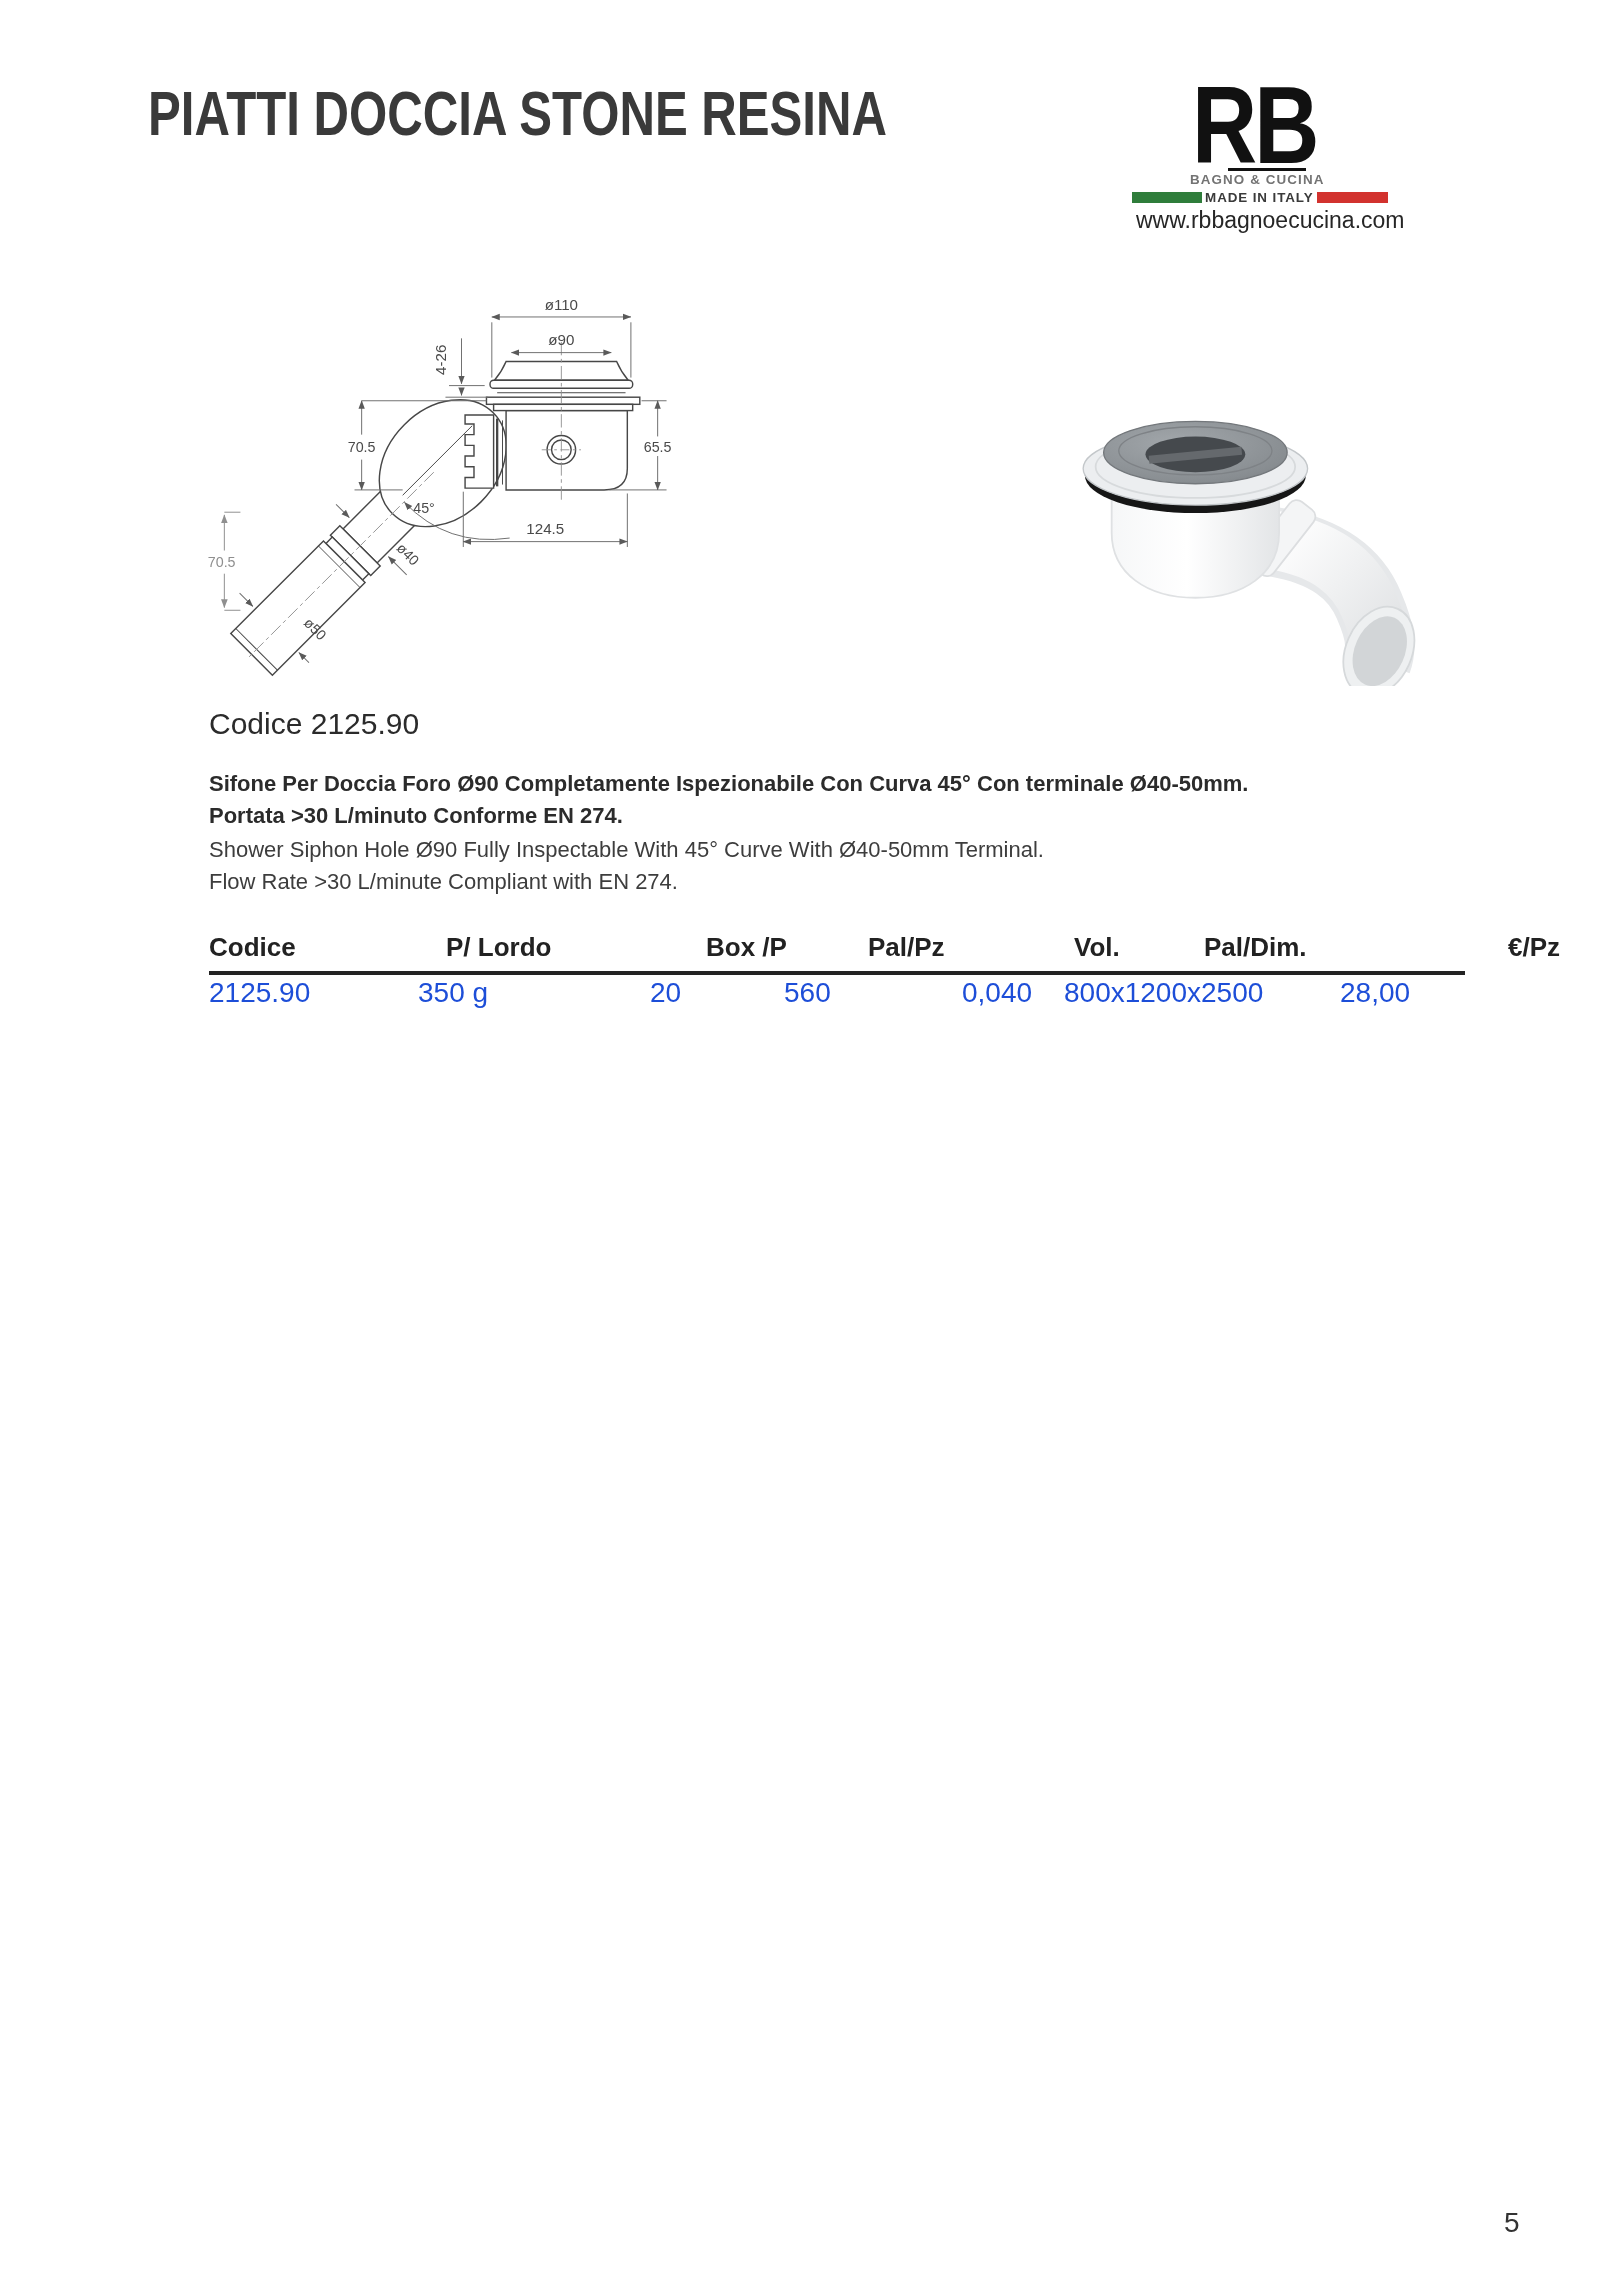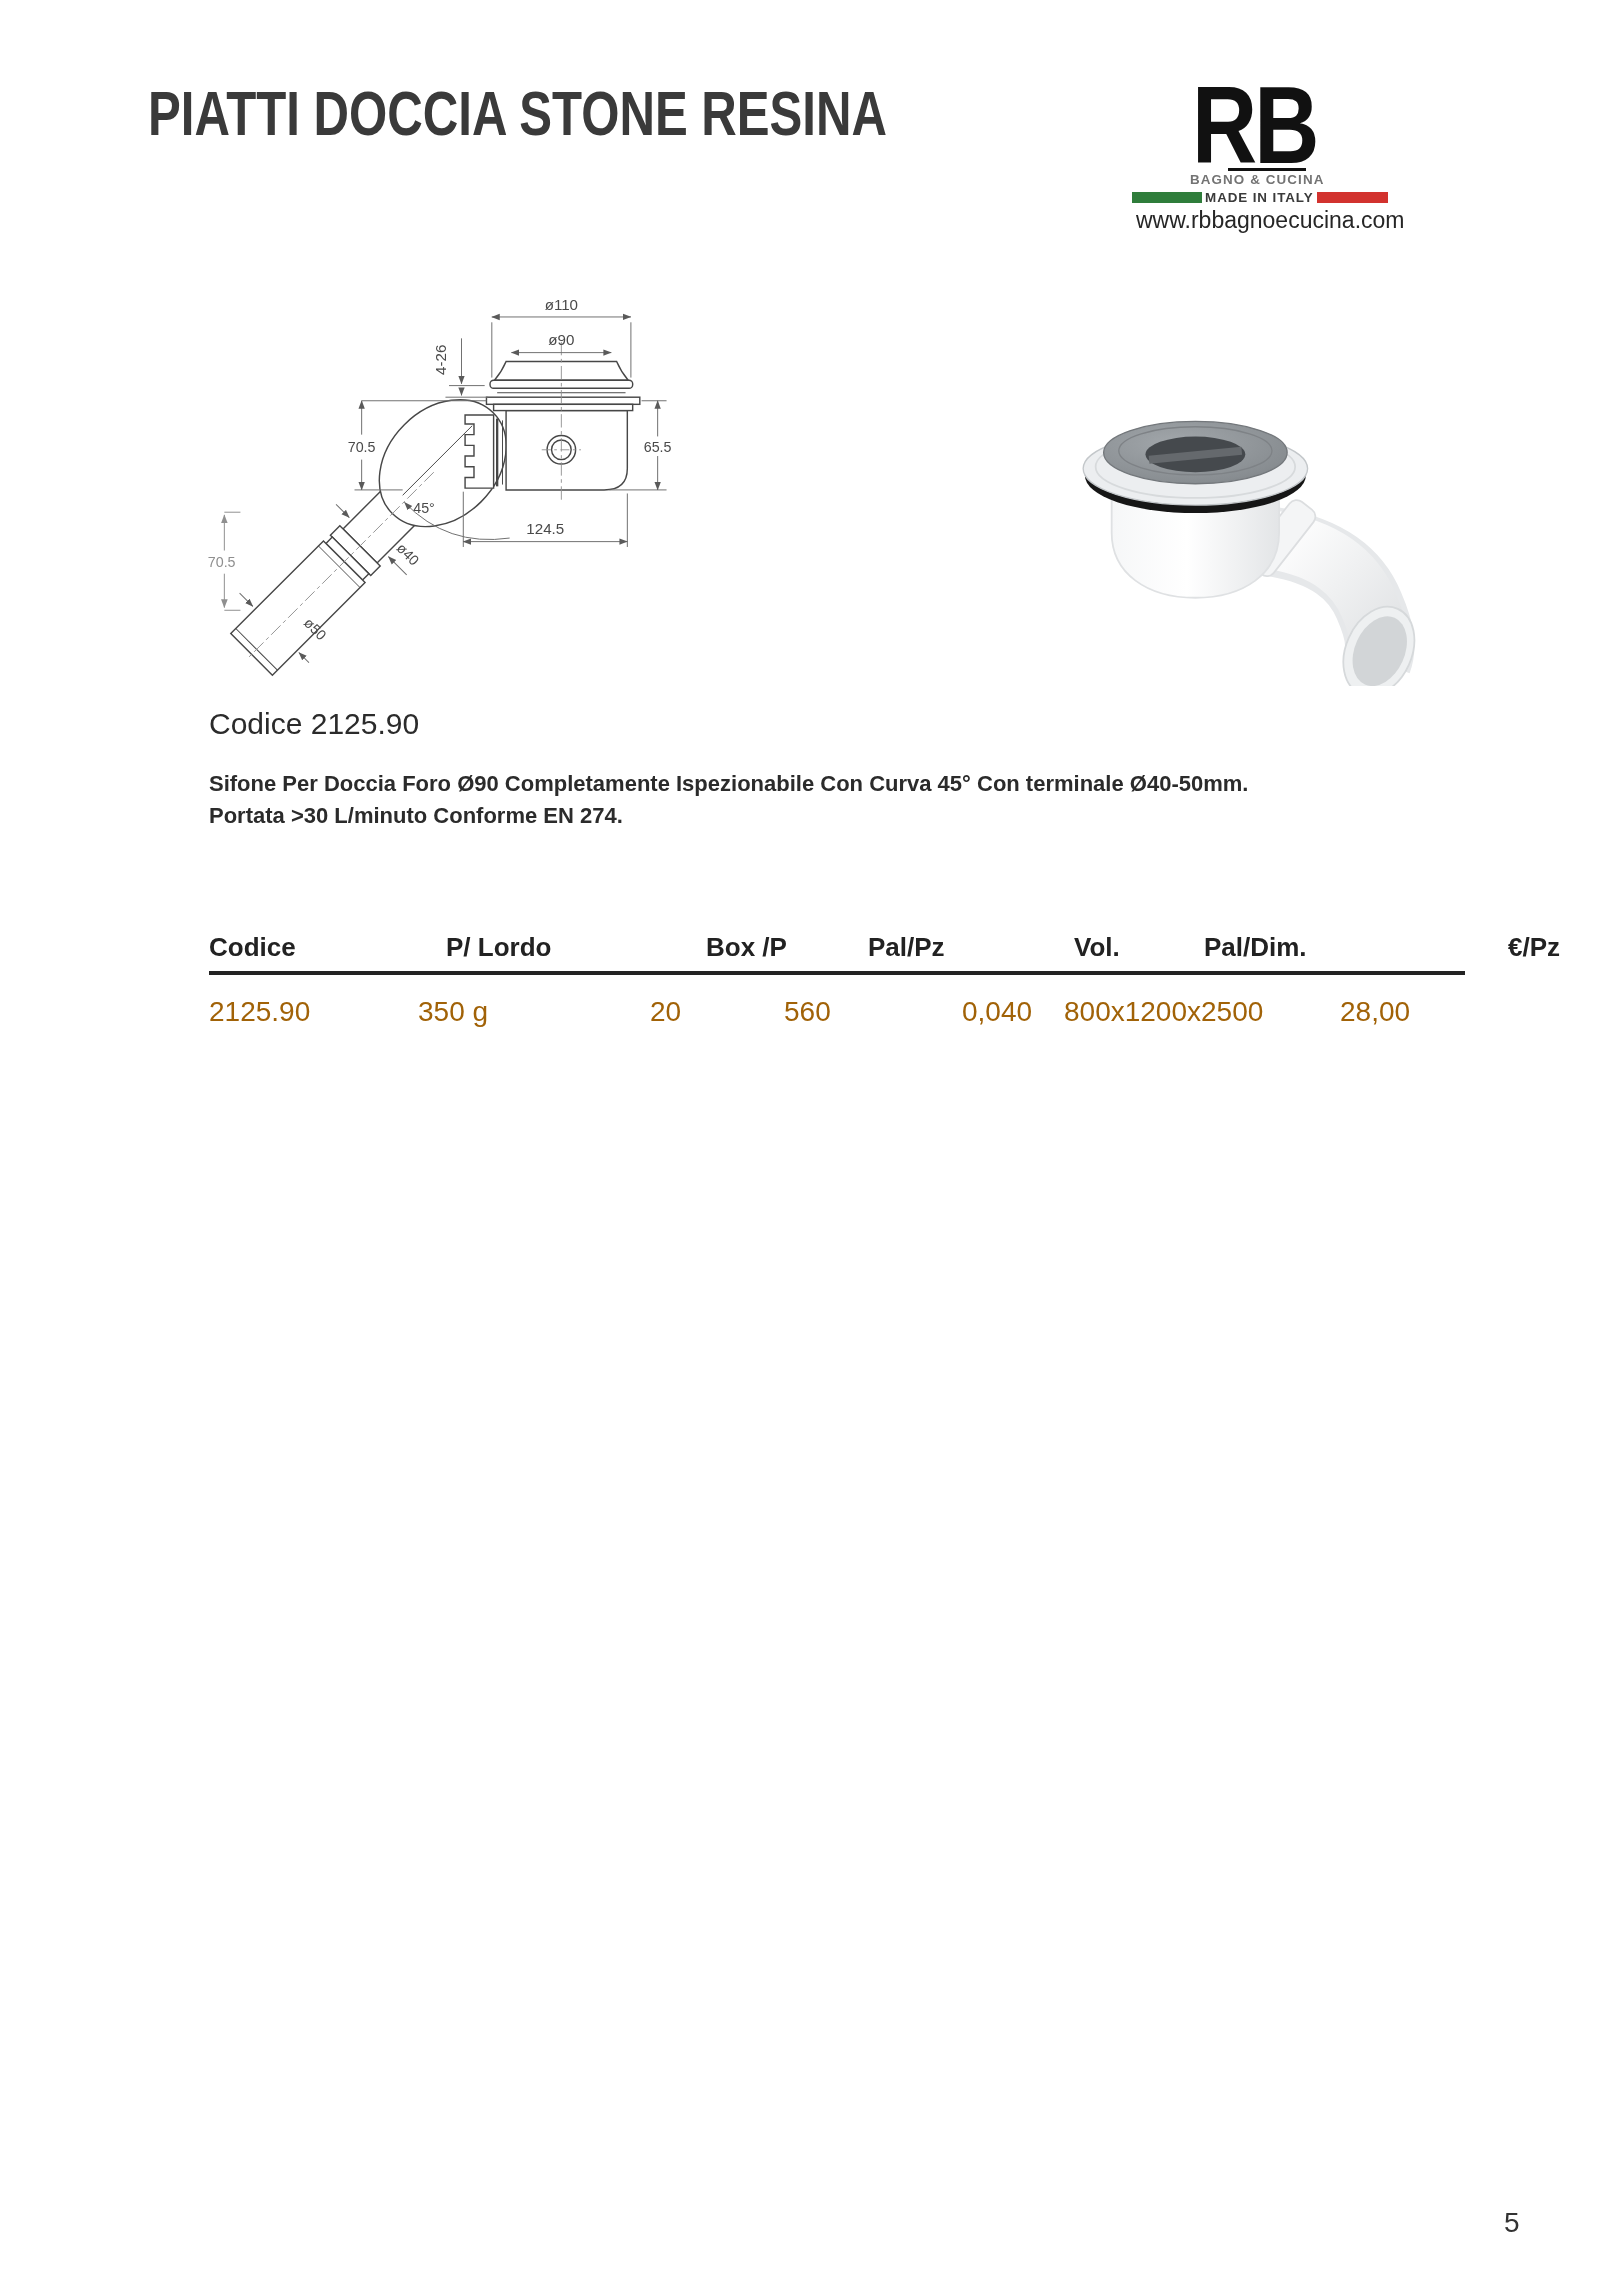--- a/index.html
+++ b/index.html
@@ -28,21 +28,21 @@
   .codice-h{left:209px;top:707px;font-size:30px;font-weight:normal;color:#2b2b2b;}
   .desc-it{left:209px;top:768px;font-size:22px;font-weight:bold;line-height:32px;color:#2b2b2b;width:1158px;}
   .desc-en{left:209px;top:834px;font-size:22px;line-height:32px;color:#3d3d3d;width:1158px;}
   
   .table{left:209px;top:932px;width:1256px;}
   .trow{display:grid;grid-template-columns:209px 232px 134px 178px 102px 276px 125px;}
   .trow div{text-align:left;}
   .trow div:first-child{text-align:left;}
   .thead{font-size:26px;font-weight:bold;color:#222;gap:28px;}
   .trule{height:3.6px;background:#232323;margin-top:8px;}
-  .tdata{font-size:28px;color:#a16207;margin-top:21px;}
+  .tdata{font-size:28px;color:#1d4ed8;margin-top:2px;}
   .pagenum{left:1504px;top:2207px;font-size:28px;color:#333;}
   svg text{font-family:"Liberation Sans",sans-serif;}
 </style>
 </head>
 <body>
 
 <div class="page">
 
   <div class="abs title">
     <span class="cond">PIATTI DOCCIA STONE RESINA</span>
@@ -207,20 +207,24 @@
       <ellipse cx="152" cy="80" rx="56" ry="20" fill="#45494d"></ellipse>
       <line x1="100" y1="86" x2="204" y2="76" stroke="#65696d" stroke-width="9"></line>
     </g>
   </svg>
 
   <div class="abs codice-h">Codice 2125.90</div>
 
   <div class="abs desc-it">
     <div>Sifone Per Doccia Foro Ø90 Completamente Ispezionabile Con Curva 45° Con terminale Ø40-50mm.</div>
     <div>Portata &gt;30 L/minuto Conforme EN 274.</div>
+  </div>
+  <div class="abs desc-en">
+    <div>Shower Siphon Hole Ø90 Fully Inspectable With 45° Curve With Ø40-50mm Terminal.</div>
+    <div>Flow Rate &gt;30 L/minute Compliant with EN 274.</div>
   </div>
 
   <div class="abs table">
     <div class="trow thead">
       <div>Codice</div>
       <div>P/ Lordo</div>
       <div>Box /P</div>
       <div>Pal/Pz</div>
       <div>Vol.</div>
       <div>Pal/Dim.</div>

